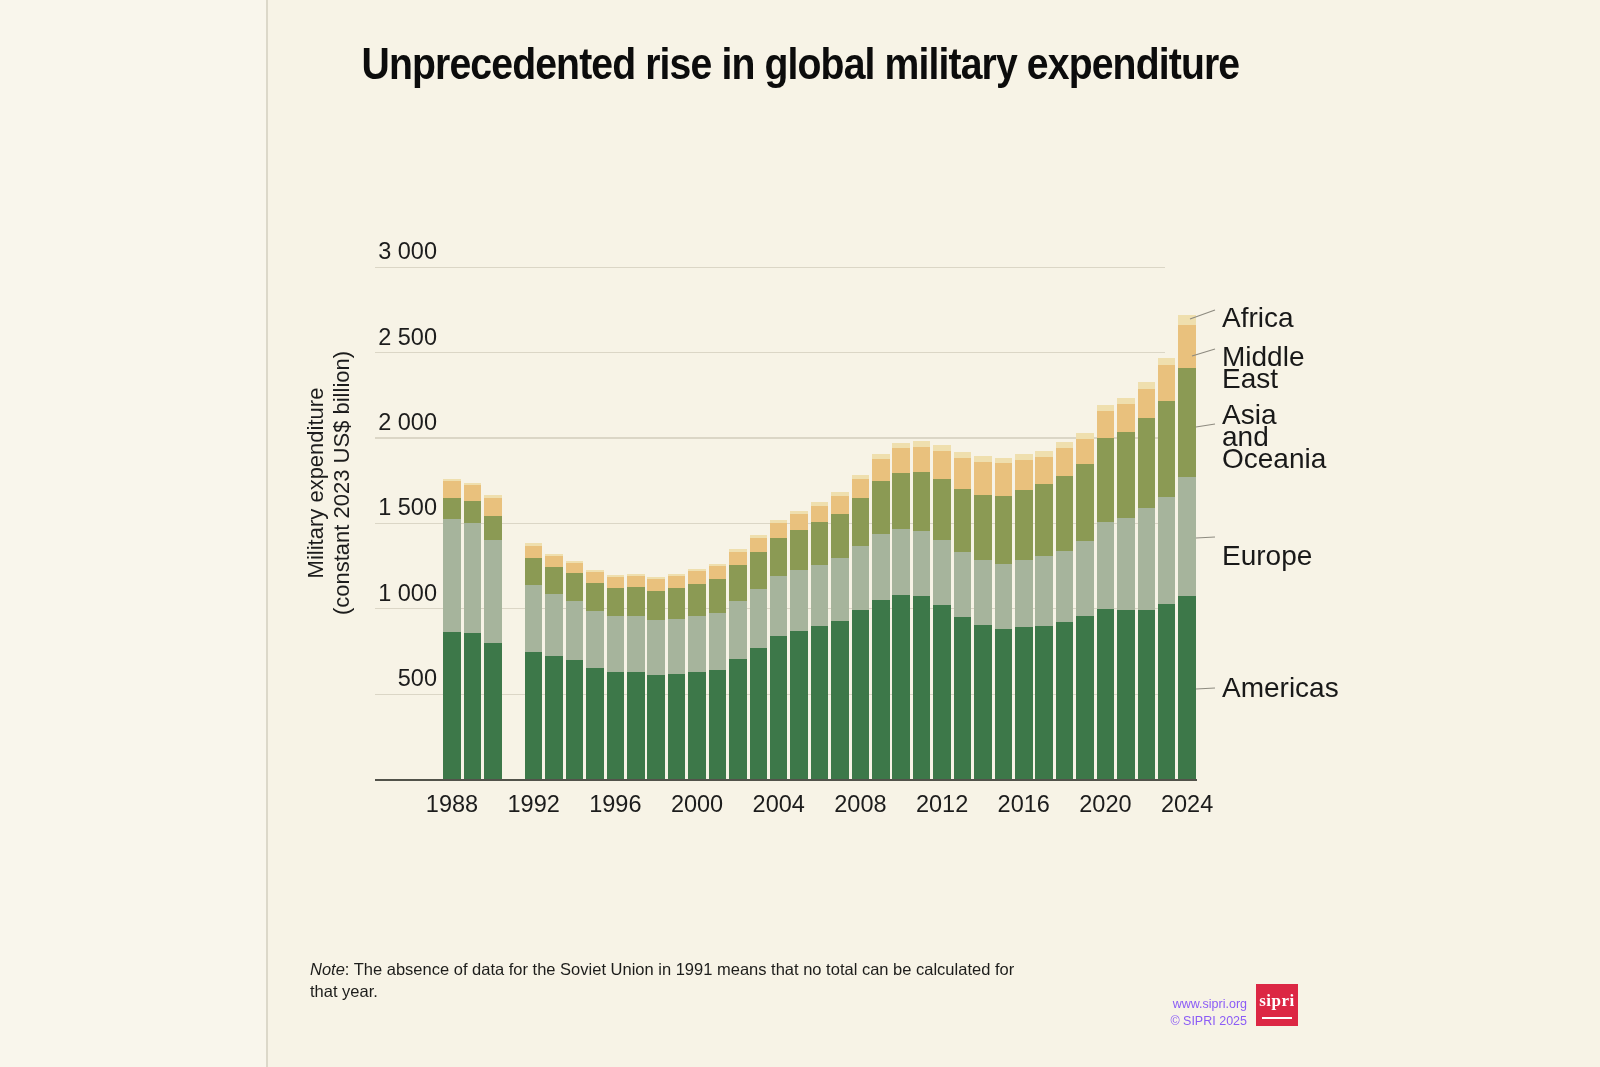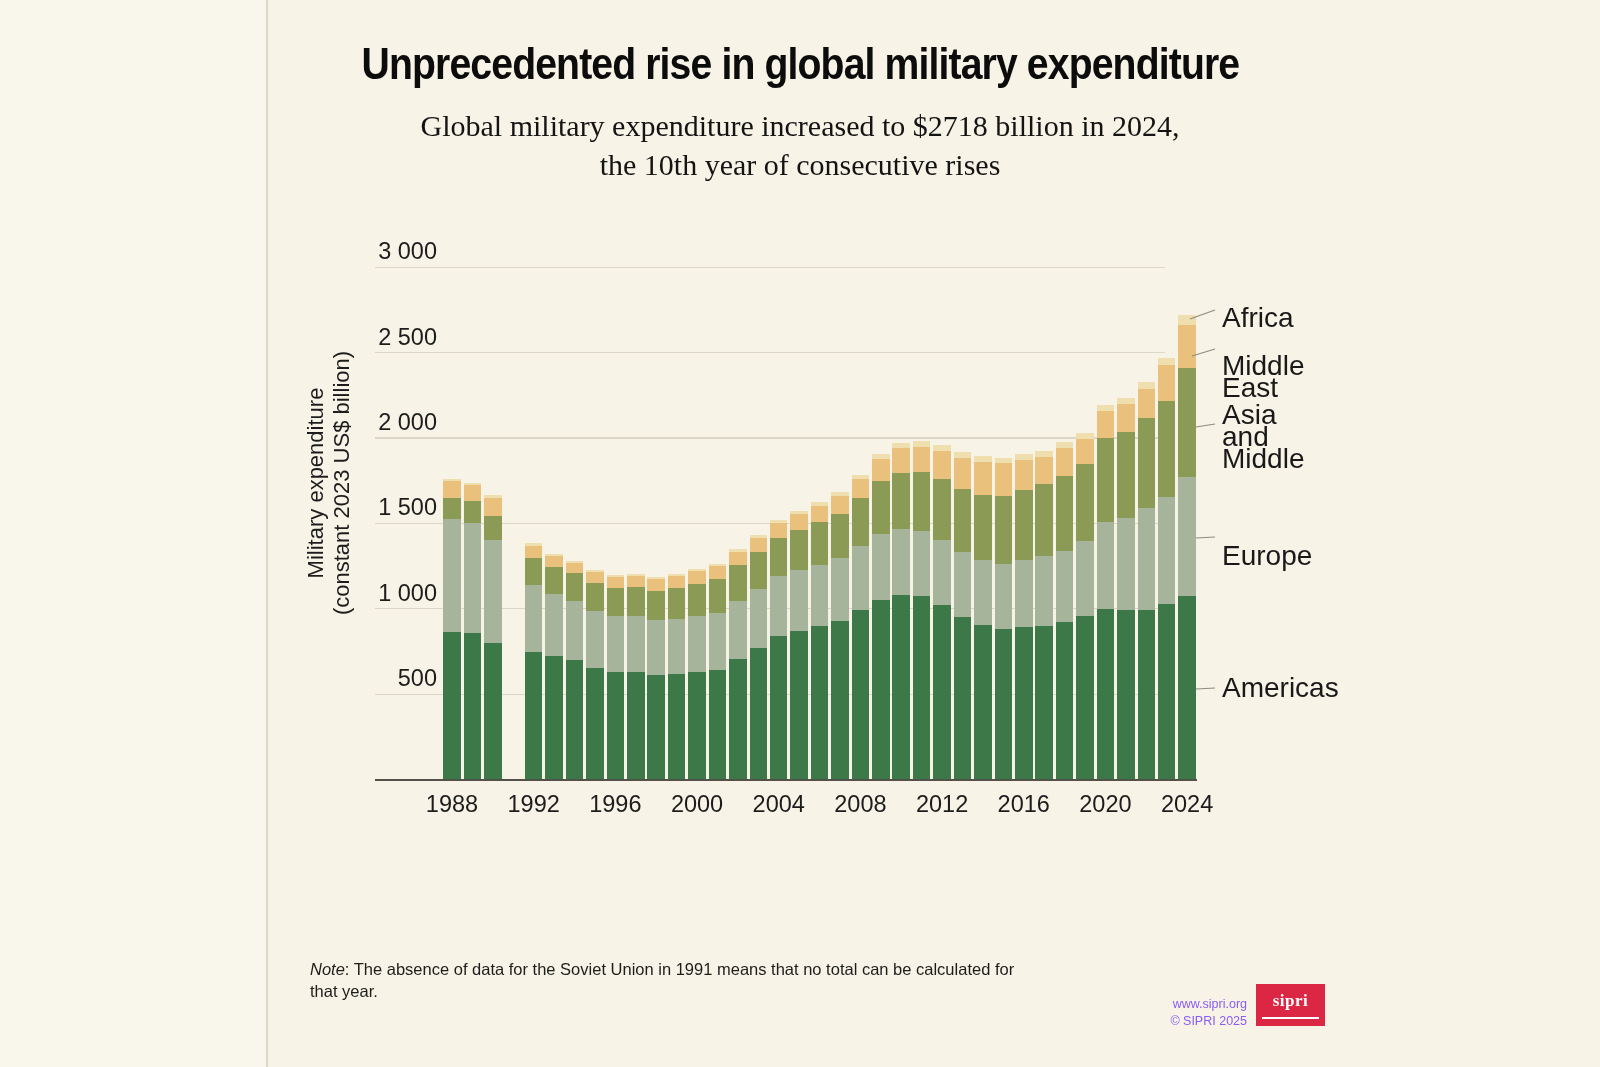--- a/index.html
+++ b/index.html
@@ -49,21 +49,20 @@
   }
   .note-block .it { font-style: italic; }
   .footer-meta {
     position: absolute; left: 1087px; top: 996px; width: 160px;
     text-align: right;
     font-size: 12.5px; line-height: 17px; color: #8b5cf6;
   }
   .sipri-logo {
     position: absolute; left: 1256px; top: 984px; width: 42px; height: 42px;
     text-align: center;
-    padding-left: 27px;
   }
   .sipri-logo .logo-text {
     position: absolute; left: 0; right: 0; top: 7px;
     font-family: "Liberation Serif", serif;
     font-weight: 700; font-size: 17px; color: #ffffff;
     letter-spacing: 0.5px;
   }
   .sipri-logo .logo-underline {
     position: absolute; left: 6px; right: 6px; bottom: 7px; height: 2px;
     background: #ffffff;
@@ -74,24 +73,20 @@
 
 <div class="canvas">
 
   <div class="left-strip"></div>
   <div class="panel-divider"></div>
 
   <div class="title-wrap">
     <h1>Unprecedented rise in global military expenditure</h1>
   </div>
 
-  <div class="subtitle">
-    <div>Global military expenditure increased to $2718 billion in 2024,</div>
-    <div>the 10th year of consecutive rises</div>
-  </div>
 
   <svg class="chart" id="chart-svg" width="1600" height="1067" viewBox="0 0 1600 1067">
     <g id="g-grid">
         <line x1="375" y1="694.1" x2="1165" y2="694.1" stroke="#dbd6c6" stroke-width="1.2" shape-rendering="crispEdges"></line>
         <line x1="375" y1="608.7" x2="1165" y2="608.7" stroke="#dbd6c6" stroke-width="1.2" shape-rendering="crispEdges"></line>
         <line x1="375" y1="523.3" x2="1165" y2="523.3" stroke="#dbd6c6" stroke-width="1.2" shape-rendering="crispEdges"></line>
         <line x1="375" y1="437.9" x2="1165" y2="437.9" stroke="#dbd6c6" stroke-width="1.2" shape-rendering="crispEdges"></line>
         <line x1="375" y1="352.5" x2="1165" y2="352.5" stroke="#dbd6c6" stroke-width="1.2" shape-rendering="crispEdges"></line>
         <line x1="375" y1="267.1" x2="1165" y2="267.1" stroke="#dbd6c6" stroke-width="1.2" shape-rendering="crispEdges"></line>
       </g>
@@ -307,22 +302,22 @@
     <g stroke="#8e8b80" stroke-width="1.2" fill="none">
       <path d="M 1190,319 L 1215,310"></path>
       <path d="M 1192,356 L 1215,349"></path>
       <path d="M 1196,427 L 1215,424"></path>
       <path d="M 1196,538 L 1215,537"></path>
       <path d="M 1196,689 L 1215,688"></path>
     </g>
   </svg>
 
   <div class="legend-label" style="left:1222px; top:307px; width:90px;">Africa</div>
-  <div class="legend-label" style="left:1222px; top:355px; width:78px;">Middle East</div>
-  <div class="legend-label" style="left:1222px; top:404px; width:104px;">Asia and Middle</div>
+  <div class="legend-label" style="left:1222px; top:346px; width:78px;">Middle East</div>
+  <div class="legend-label" style="left:1222px; top:404px; width:104px;">Asia and Oceania</div>
   <div class="legend-label" style="left:1222px; top:527px; width:110px;margin-top:18px;">Europe</div>
   <div class="legend-label" style="left:1222px; top:677px; width:110px;">Americas</div>
 
   <div class="note-block">
     <div><span class="it">Note</span><span>: The absence of data for the Soviet Union in 1991 means that no total can be calculated for that year.</span></div>
   </div>
 
   <div class="footer-meta">
     <div>www.sipri.org</div>
     <div>© SIPRI 2025</div>

